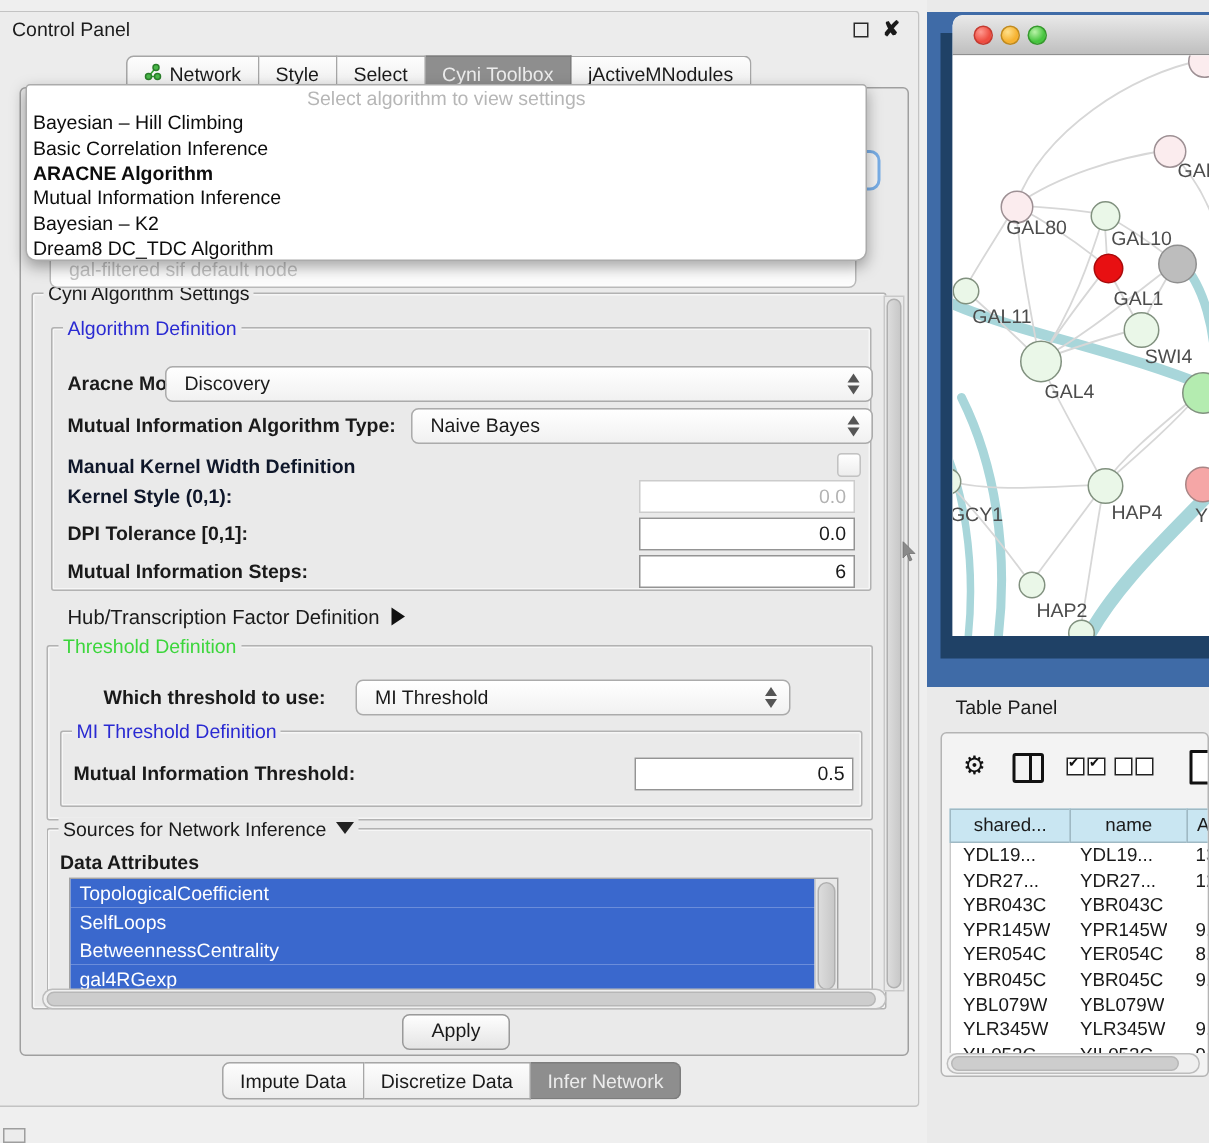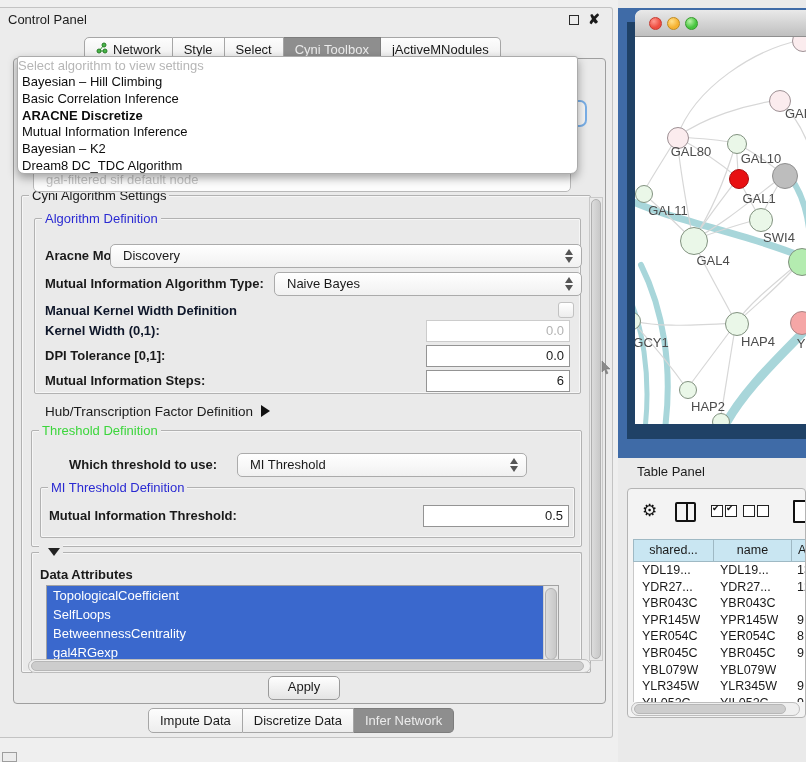--- a/index.html
+++ b/index.html
@@ -15,21 +15,21 @@
   
   .tabrow{left:84px;top:29px;display:flex}
   .tab{height:23px;line-height:22px;font-size:13px;padding:0 11px;background:linear-gradient(#fdfdfd,#ededed);
        border:1px solid #a6a6a6;border-left:none;white-space:nowrap;display:flex;align-items:center;gap:5px}
   .tab:first-child{border-left:1px solid #a6a6a6;border-radius:5px 0 0 5px}
   .tab:last-child{border-radius:0 5px 5px 0}
   .tab.sel{background:#8e8e8e;color:#ececec;border-color:#7d7d7d}
   
   .dd{left:17px;top:48px;width:561px;height:118px;background:#fff;border:1px solid #ababab;
       border-radius:3px 3px 7px 7px;box-shadow:0 4px 10px rgba(0,0,0,.35);z-index:50;padding-top:1px}
-  .dd-prompt{height:16px;line-height:15px;color:#b6b6b6;font-size:13px}
+  .dd-prompt{height:16px;line-height:15px;text-align:center;color:#b6b6b6;font-size:13px}
   .dd-item{height:16.8px;line-height:16.8px;padding-left:4px;font-size:13px;color:#0d0d0d;white-space:nowrap}
   .dd-item.bold{font-weight:bold}
   
   .hidden-combo{left:33px;top:160px;width:538px;height:24px;background:#fcfcfc;border:1px solid #b9b9b9;
       border-radius:5px;z-index:10;font-size:13px;line-height:22px;color:#c3c3c3;padding-left:12px;overflow:hidden}
   .focus-btn{left:570px;top:92px;width:17px;height:27px;border:2px solid #79aee6;border-radius:7px;
       background:#f5f5f5;z-index:10}
   
   .pane{left:13px;top:50px;width:593px;height:646px;border:1px solid #9f9f9f;border-radius:4px;background:#eaeaea}
   
@@ -141,21 +141,21 @@
 
   <div class="abs focus-btn"></div>
   <div class="abs hidden-combo">
     <span>gal-filtered sif default node</span>
   </div>
 
   <div class="abs dd">
     <div class="dd-prompt">Select algorithm to view settings</div>
     <div class="dd-item">Bayesian – Hill Climbing</div>
     <div class="dd-item">Basic Correlation Inference</div>
-    <div class="dd-item bold">ARACNE Discretize</div>
+    <div class="dd-item bold">ARACNE Algorithm</div>
     <div class="dd-item">Mutual Information Inference</div>
     <div class="dd-item">Bayesian – K2</div>
     <div class="dd-item">Dream8 DC_TDC Algorithm</div>
   </div>
 
   <div class="fs" style="left:21px;top:187px;width:570px;height:478px">
     <span class="legend">Cyni Algorithm Settings</span>
 
     <div class="fs" style="left:12px;top:22px;width:547px;height:176px;">
       <span class="legend leg-blue">Algorithm Definition</span>
@@ -164,21 +164,21 @@
         <span>Discovery</span>
         <span class="spin"></span>
       </div>
       <div class="lbl" style="left:10px;top:57px">Mutual Information Algorithm Type:</div>
       <div class="combo" style="left:239px;top:53px;width:308px">
         <span>Naive Bayes</span>
         <span class="spin"></span>
       </div>
       <div class="lbl dis" style="left:10px;top:84px">Manual Kernel Width Definition</div>
       <div class="checkbox" style="left:523px;top:83px"></div>
-      <div class="lbl dis" style="left:10px;top:104px">Kernel Width (0,1):</div>
+      <div class="lbl dis" style="left:10px;top:104px">Kernel Style (0,1):</div>
       <div class="tfield dis" style="left:391px;top:101px;width:144px">0.0</div>
       <div class="lbl" style="left:10px;top:129px">DPI Tolerance [0,1]:</div>
       <div class="tfield" style="left:391px;top:126px;width:144px">0.0</div>
       <div class="lbl" style="left:10px;top:154px">Mutual Information Steps:</div>
       <div class="tfield" style="left:391px;top:151px;width:144px">6</div>
     </div>
 
     <div class="lbl" style="left:23px;top:208px;font-weight:normal;font-size:13.5px">
       <span>Hub/Transcription Factor Definition</span><span class="tri-right"></span>
     </div>
@@ -192,21 +192,21 @@
       </div>
       <div class="fs" style="left:8px;top:56px;width:535px;height:51px;">
         <span class="legend leg-blue">MI Threshold Definition</span>
         <div class="lbl" style="left:8px;top:20px">Mutual Information Threshold:</div>
         <div class="tfield" style="left:382px;top:17px;width:146px">0.5</div>
       </div>
     </div>
 
     <div class="fs" style="left:9px;top:356px;width:551px;height:121px;border-bottom:none">
       <span class="legend">
-        <span class="tri-down"></span>
+        <span>Sources for Network Inference</span><span class="tri-down"></span>
       </span>
       <div class="lbl" style="left:8px;top:14px">Data Attributes</div>
       <div class="attr-list" style="left:14px;top:32px;width:511px;height:78px">
         <div class="attr-item">TopologicalCoefficient</div>
         <div class="attr-item">SelfLoops</div>
         <div class="attr-item">BetweennessCentrality</div>
         <div class="attr-item">gal4RGexp</div>
         <div class="vscroll" style="right:0;top:0;bottom:0;width:14px">
           <div class="vthumb" style="top:2px;height:70px"></div>
         </div>

